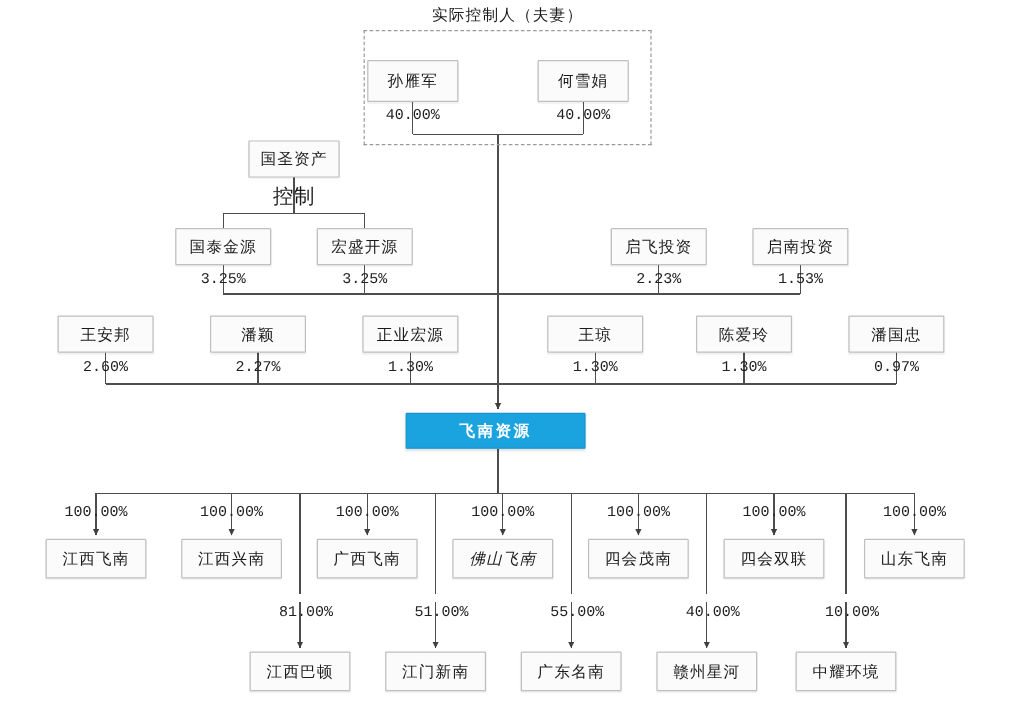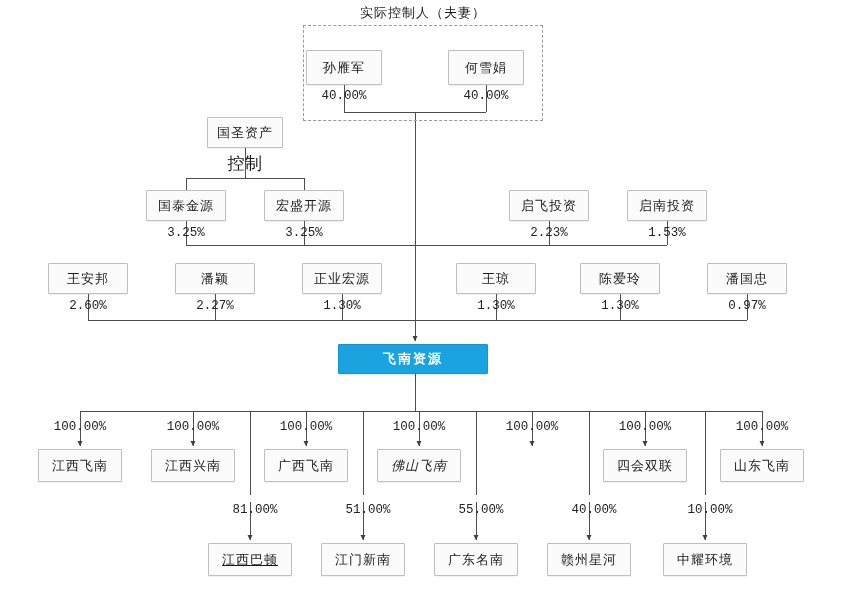--- a/index.html
+++ b/index.html
@@ -227,33 +227,36 @@
   <div class="node" style="left:264px; top:449px; width:84px; height:33px;">
     <span>广西飞南</span>
   </div>
   <div class="pct" style="left:306px; top:420px;">100.00%</div>
 
   <div class="node" style="left:377px; top:449px; width:84px; height:33px;font-style:italic;">
     <span>佛山飞南</span>
   </div>
   <div class="pct" style="left:419px; top:420px;">100.00%</div>
 
+  <div class="node" style="left:490px; top:449px; width:84px; height:33px;">
+    <span>四会茂南</span>
+  </div>
   <div class="pct" style="left:532px; top:420px;">100.00%</div>
 
   <div class="node" style="left:603px; top:449px; width:84px; height:33px;">
     <span>四会双联</span>
   </div>
   <div class="pct" style="left:645px; top:420px;">100.00%</div>
 
   <div class="node" style="left:720px; top:449px; width:84px; height:33px;">
     <span>山东飞南</span>
   </div>
   <div class="pct" style="left:762px; top:420px;">100.00%</div>
 
-  <div class="node" style="left:208px; top:543px; width:84px; height:33px;text-decoration:underline;">
+  <div class="node" style="left:208px; top:543px; width:84px; height:33px;">
     <span>江西巴顿</span>
   </div>
   <div class="pct" style="left:255px; top:503px;">81.00%</div>
 
   <div class="node" style="left:321px; top:543px; width:84px; height:33px;">
     <span>江门新南</span>
   </div>
   <div class="pct" style="left:368px; top:503px;">51.00%</div>
 
   <div class="node" style="left:434px; top:543px; width:84px; height:33px;">

